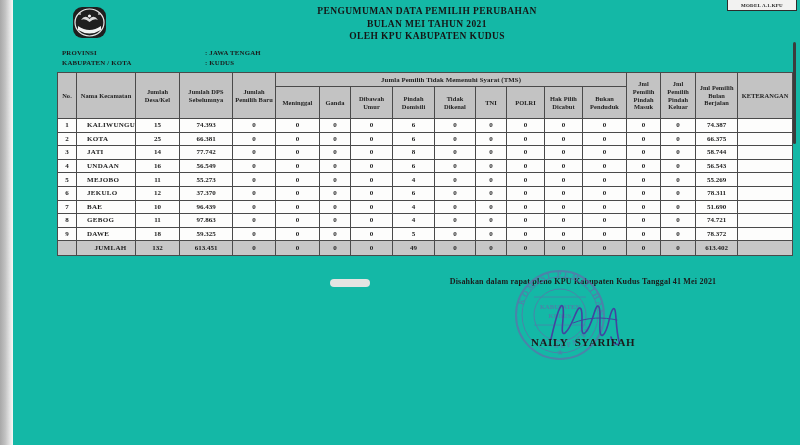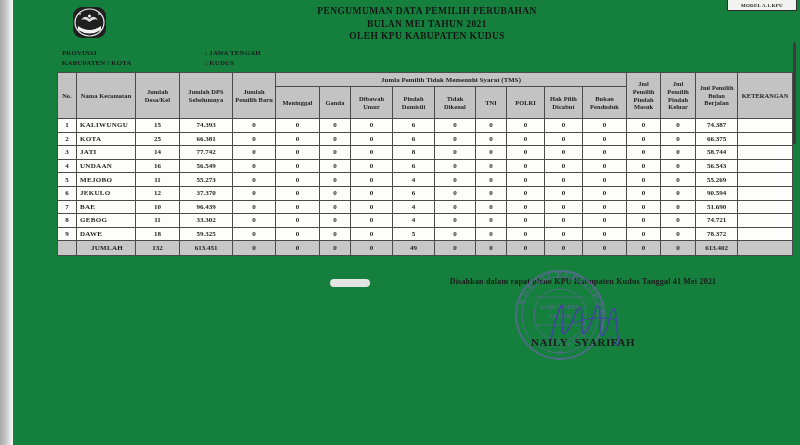--- a/index.html
+++ b/index.html
@@ -2,21 +2,21 @@
 <html><head>
 <meta charset="utf-8">
 <style>
   html,body { margin:0; padding:0; }
   body {
     width:800px; height:445px; overflow:hidden;
     background:#ffffff;
     font-family:"Liberation Serif","DejaVu Serif",serif;
     -webkit-font-smoothing:antialiased;
   }
-  .page { position:relative; width:800px; height:445px; background:#15803d; color:#1b1b1b; }
+  .page { position:relative; width:800px; height:445px; background:#14b8a6; color:#1b1b1b; }
 
   
   .scan-edge-left { position:absolute; left:0; top:0; width:13px; height:445px;
     background:linear-gradient(90deg,#a8a8a8 0%,#c2c2c2 40%,#e3e3e3 75%,#f9f9f8 100%); }
   .scan-line-right { position:absolute; left:793px; top:42px; width:3px; height:102px; background:#3c3c3c; border-radius:2px; }
 
   .model-box { position:absolute; left:727px; top:0px; width:68px; height:10px;
     border:1px solid #2c2c2c; border-top:none; display:flex; align-items:center; justify-content:center;
     font-size:5px; font-weight:bold; letter-spacing:.2px; color:#222; background:#f2f2f1; }
 
@@ -34,21 +34,21 @@
   table.doc { position:absolute; left:57px; top:72px; width:736px;
     border-collapse:collapse; table-layout:fixed; }
   table.doc th, table.doc td {
     border:1px solid #4a4a4a; font-weight:bold; color:#1d1d1d;
     overflow:hidden; padding:0 1px; text-align:center;
   }
   table.doc th { background:#c3c3c3; font-size:6.4px; line-height:7.6px; letter-spacing:.1px; }
   table.doc tr.group-row th.group-head { height:13px; font-size:6.8px; }
   table.doc tr.sub-row th { height:31px; }
   table.doc td { font-size:7px; height:12.6px; background:#fdfdfc; }
-  table.doc td.name-cell { text-align:left; padding-left:3px; letter-spacing:.3px; }
+  table.doc td.name-cell { text-align:left; padding-left:10px; letter-spacing:.3px; }
   table.doc tr.total-row td { background:#c7c7c7; height:14px; }
 
   
   .ratify-line { position:absolute; left:383px; top:277px; width:400px; text-align:center;
     font-size:8px; font-weight:bold; letter-spacing:.2px; }
   .org-line { position:absolute; left:483px; top:292px; width:200px; text-align:center;
     font-size:7.5px; font-weight:bold; letter-spacing:.3px; }
   .signer-name { position:absolute; left:518px; top:336px; width:130px; text-align:center;
     font-size:11px; font-weight:bold; letter-spacing:.6px; white-space:pre; }
 
@@ -256,21 +256,21 @@
           <td>0</td>
           <td>0</td>
           <td>6</td>
           <td>0</td>
           <td>0</td>
           <td>0</td>
           <td>0</td>
           <td>0</td>
           <td>0</td>
           <td>0</td>
-          <td>90.594</td>
+          <td>78.311</td>
           <td></td>
         </tr>
         <tr>
           <td>7</td>
           <td class="name-cell">BAE</td>
           <td>10</td>
           <td>96.439</td>
           <td>0</td>
           <td>0</td>
           <td>0</td>
@@ -283,21 +283,21 @@
           <td>0</td>
           <td>0</td>
           <td>0</td>
           <td>51.690</td>
           <td></td>
         </tr>
         <tr>
           <td>8</td>
           <td class="name-cell">GEBOG</td>
           <td>11</td>
-          <td>33.302</td>
+          <td>97.863</td>
           <td>0</td>
           <td>0</td>
           <td>0</td>
           <td>0</td>
           <td>4</td>
           <td>0</td>
           <td>0</td>
           <td>0</td>
           <td>0</td>
           <td>0</td>

